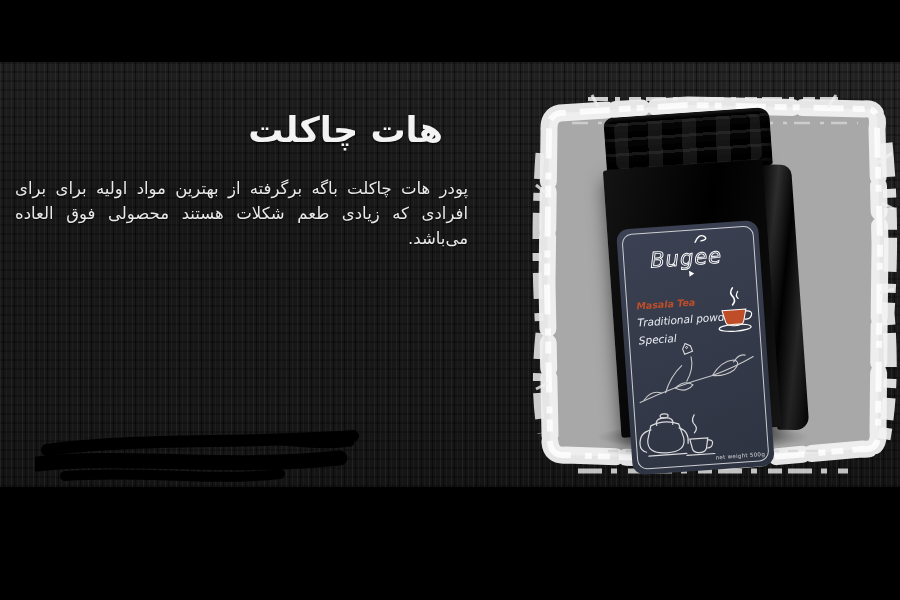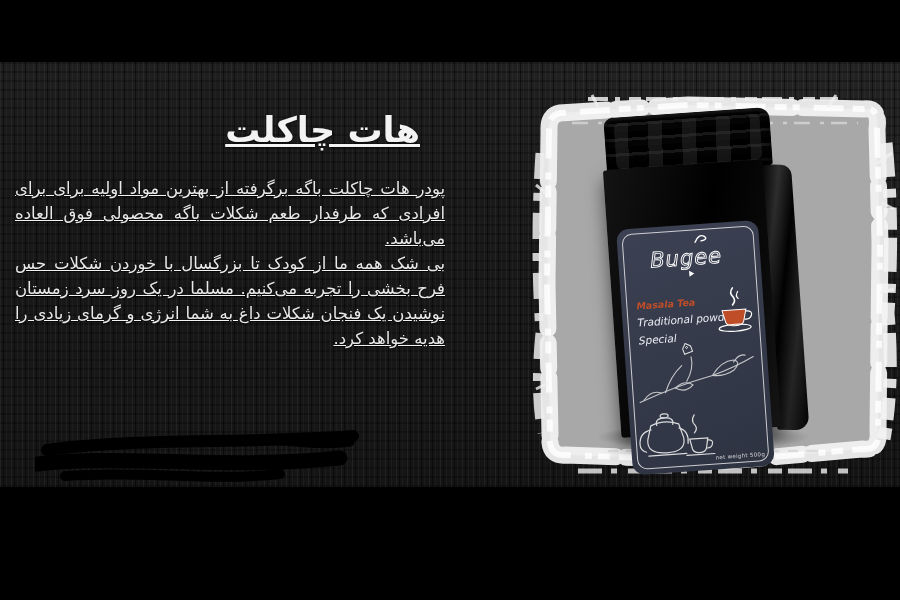--- a/index.html
+++ b/index.html
@@ -8,21 +8,21 @@
   
   .photo{position:absolute;left:0;top:62px;width:900px;height:425px;background-color:#1d1d1d;
     background-image:
       repeating-linear-gradient(90deg, rgba(255,255,255,.055) 0 1px, rgba(0,0,0,0) 1px 3px,
         rgba(0,0,0,.45) 3px 4px, rgba(0,0,0,0) 4px 6px, rgba(255,255,255,.03) 6px 7px, rgba(0,0,0,0) 7px 11px),
       repeating-linear-gradient(0deg, rgba(0,0,0,.25) 0 2px, rgba(0,0,0,0) 2px 9px),
       linear-gradient(180deg,#232323 0%,#1b1b1b 55%,#141414 100%);}
   .photo::after{content:"";position:absolute;inset:0;
       background:radial-gradient(120% 90% at 20% 30%, rgba(0,0,0,.25), rgba(0,0,0,0) 60%);}
   
-  .copy{position:absolute;right:455px;left:15px;top:110px;direction:rtl;color:#f3f3f3;z-index:3;text-decoration:underline;}
+  .copy{position:absolute;right:432px;left:15px;top:110px;direction:rtl;color:#f3f3f3;z-index:3;}
   .headline{font-size:35px;font-weight:bold;text-align:right;margin:0 25px 26px 0;letter-spacing:1px;
       text-shadow:0 1px 2px rgba(0,0,0,.8);}
   .copy p{margin:0;font-size:16.5px;line-height:25px;text-align:justify;color:#e9e9e9;
       text-shadow:0 1px 1px rgba(0,0,0,.7);}
   
   .scribble{position:absolute;left:35px;top:428px;z-index:2;}
   
   .frame{position:absolute;left:528px;top:83px;z-index:2;}
   
   .bag{position:absolute;left:608px;top:112px;width:184px;height:322px;
@@ -66,22 +66,21 @@
 
   <svg class="scribble" width="330" height="60" viewBox="0 0 330 60">
     <path d="M12,22 C90,10 210,16 318,8" stroke="#000" stroke-width="12" fill="none" stroke-linecap="round"></path>
     <path d="M2,36 C95,26 185,42 305,30" stroke="#000" stroke-width="15" fill="none" stroke-linecap="round"></path>
     <path d="M30,48 C105,42 170,54 245,46" stroke="#000" stroke-width="10" fill="none" stroke-linecap="round"></path>
     <path d="M200,14 C240,8 280,20 315,14" stroke="#000" stroke-width="9" fill="none" stroke-linecap="round"></path>
   </svg>
 
   <div class="copy">
     <h1 class="headline">هات چاکلت</h1>
-    <p>پودر هات چاکلت باگه برگرفته از بهترین مواد اولیه برای برای افرادی که طرفدار طعم شکلات باگه محصولی فوق العاده می‌باشد.</p>
-    <p>بی شک همه ما از کودک تا بزرگسال با خوردن شکلات حس فرح بخشی را تجربه می‌کنیم. مسلما در یک روز سرد زمستان نوشیدن یک فنجان شکلات داغ به شما انرژی و گرمای زیادی را هدیه خواهد کرد.</p>
+    <p>پودر هات چاکلت باگه برگرفته از بهترین مواد اولیه برای برای افرادی که زیادی طعم شکلات هستند محصولی فوق العاده می‌باشد.</p>
   </div>
 
   <svg class="frame" width="372" height="402" viewBox="0 0 372 402">
     <path id="blob" d="M32,30 Q20,32 21,48 L19,200 L22,352 Q20,374 38,372 L200,378 L334,366
              Q352,368 350,348 L352,160 L349,46 Q352,24 336,26 L160,22 Z" fill="#a8a8a8"></path>
     <path d="M32,30 Q20,32 21,48 L19,200 L22,352 Q20,374 38,372 L200,378 L334,366
              Q352,368 350,348 L352,160 L349,46 Q352,24 336,26 L160,22 Z" fill="none" stroke="#f1f1f1" stroke-width="17" stroke-dasharray="74 10 38 7 92 14 26 9 58 6" stroke-linecap="round" opacity=".95"></path>
     <path d="M32,30 Q20,32 21,48 L19,200 L22,352 Q20,374 38,372 L200,378 L334,366
              Q352,368 350,348 L352,160 L349,46 Q352,24 336,26 L160,22 Z" fill="none" stroke="#ffffff" stroke-width="6" stroke-dasharray="12 9 30 14 7 6" opacity=".8"></path>
     <path d="M60,16 H310" stroke="#eeeeee" stroke-width="4" stroke-dasharray="20 7 5 9 12 5" opacity=".85"></path>

